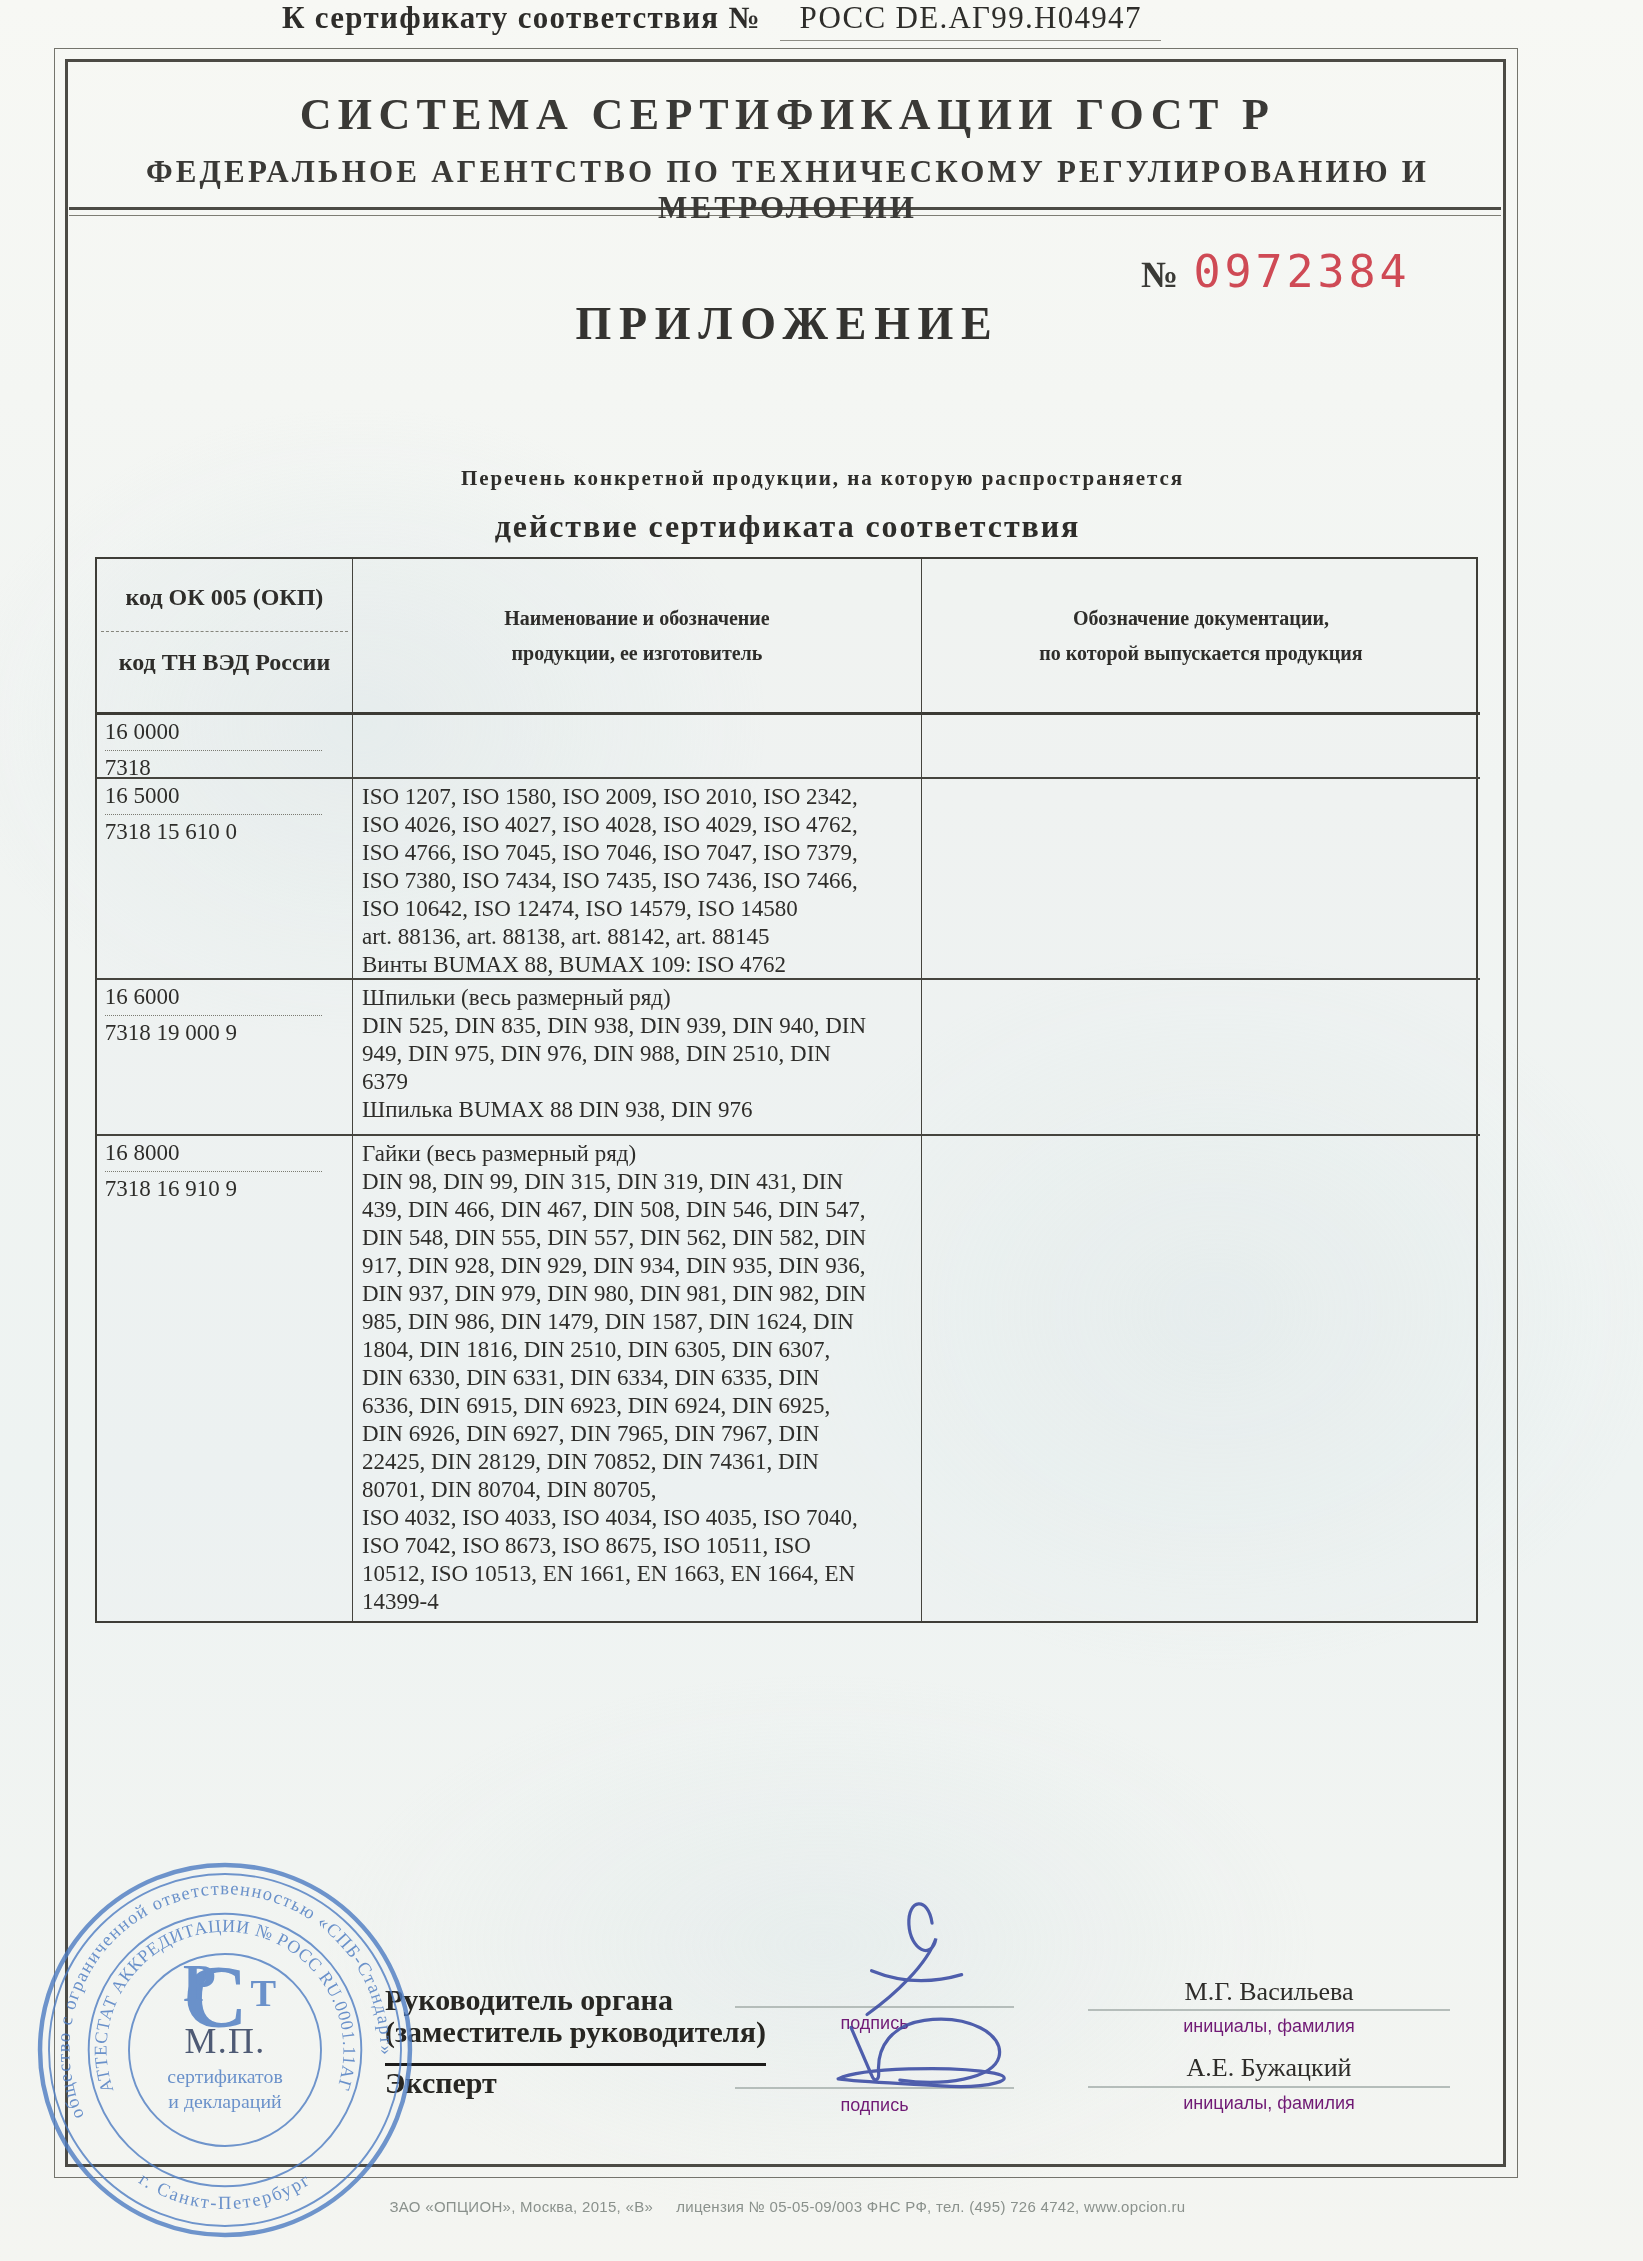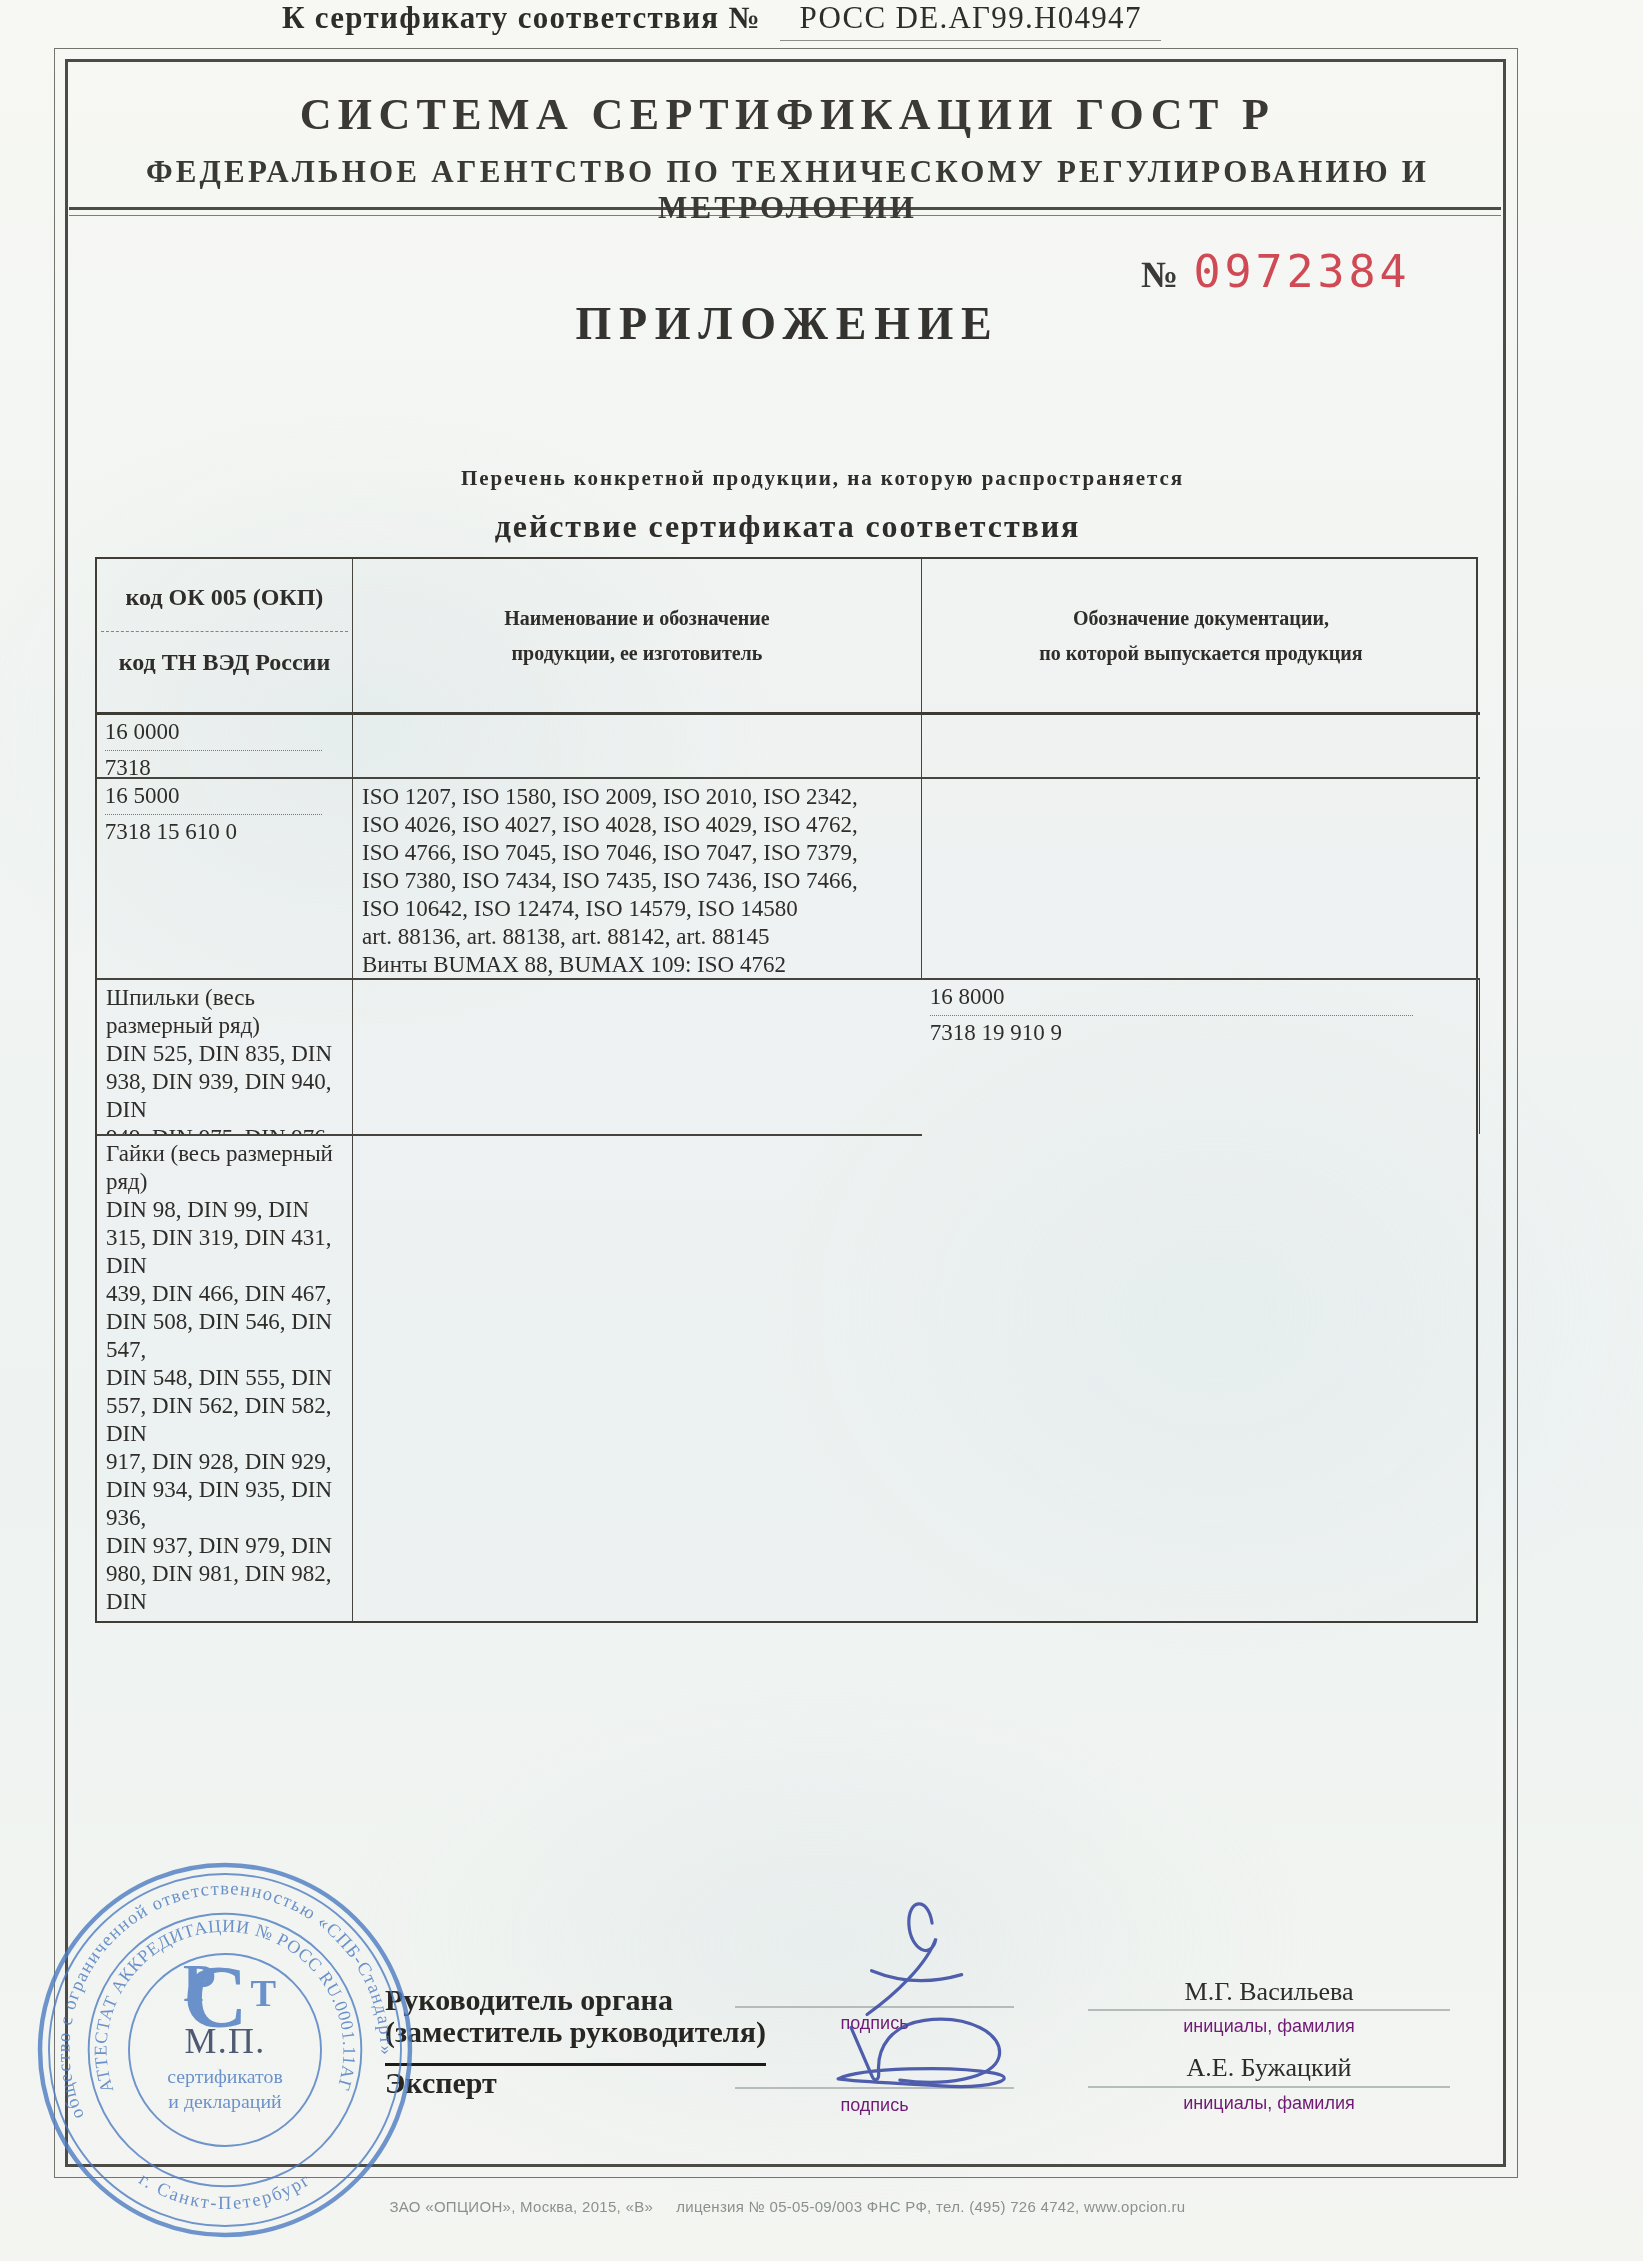--- a/index.html
+++ b/index.html
@@ -137,31 +137,36 @@
   </div>
   <div class="c bt prodcell">ISO 1207, ISO 1580, ISO 2009, ISO 2010, ISO 2342,
 ISO 4026, ISO 4027, ISO 4028, ISO 4029, ISO 4762,
 ISO 4766, ISO 7045, ISO 7046, ISO 7047, ISO 7379,
 ISO 7380, ISO 7434, ISO 7435, ISO 7436, ISO 7466,
 ISO 10642, ISO 12474, ISO 14579, ISO 14580
 art. 88136, art. 88138, art. 88142, art. 88145
 Винты BUMAX 88, BUMAX 109: ISO 4762</div>
   <div class="c bt prodcell lastcol"></div>
 
+  <div class="c bt codecell">
+    <div>16 6000</div>
+    <div class="dot"></div>
+    <div>7318 19 000 9</div>
+  </div>
   <div class="c bt prodcell">Шпильки (весь размерный ряд)
 DIN 525, DIN 835, DIN 938, DIN 939, DIN 940, DIN
 949, DIN 975, DIN 976, DIN 988, DIN 2510, DIN
 6379
 Шпилька BUMAX 88 DIN 938, DIN 976</div>
   <div class="c bt prodcell lastcol"></div>
 
   <div class="c bt codecell">
     <div>16 8000</div>
     <div class="dot"></div>
-    <div>7318 19 910 9</div>
+    <div>7318 16 910 9</div>
   </div>
   <div class="c bt prodcell">Гайки (весь размерный ряд)
 DIN 98, DIN 99, DIN 315, DIN 319, DIN 431, DIN
 439, DIN 466, DIN 467, DIN 508, DIN 546, DIN 547,
 DIN 548, DIN 555, DIN 557, DIN 562, DIN 582, DIN
 917, DIN 928, DIN 929, DIN 934, DIN 935, DIN 936,
 DIN 937,  DIN 979, DIN 980, DIN 981, DIN 982, DIN
 985, DIN 986, DIN 1479,  DIN 1587, DIN 1624, DIN
 1804, DIN 1816, DIN 2510, DIN 6305, DIN 6307,
 DIN 6330, DIN 6331, DIN 6334, DIN 6335, DIN

